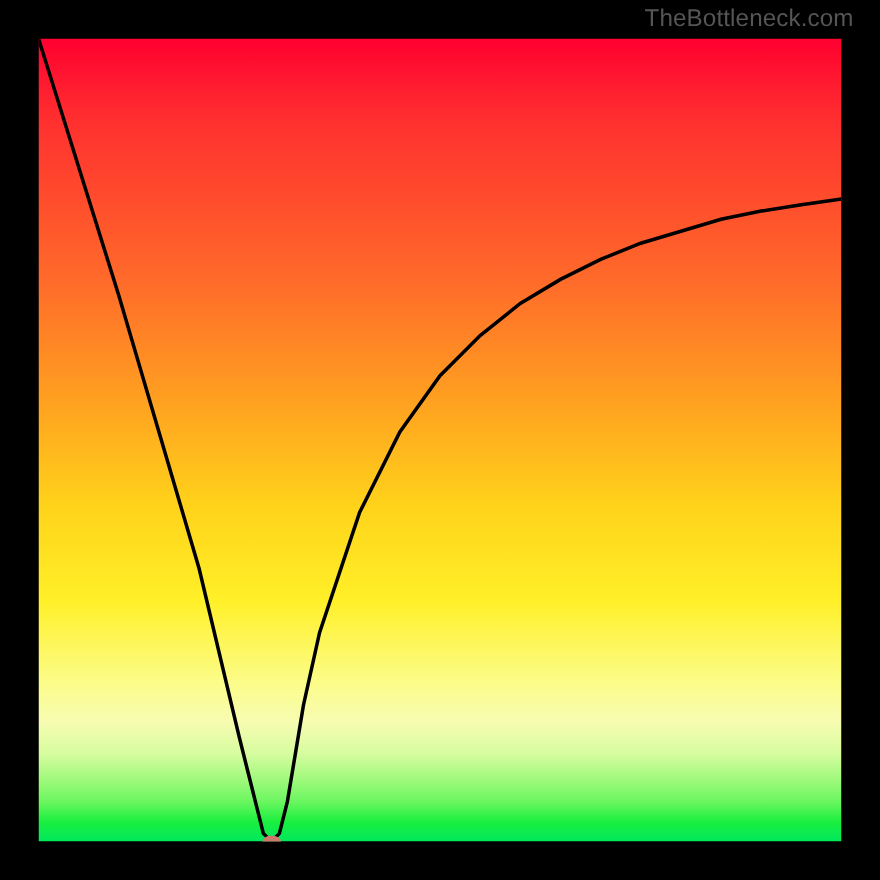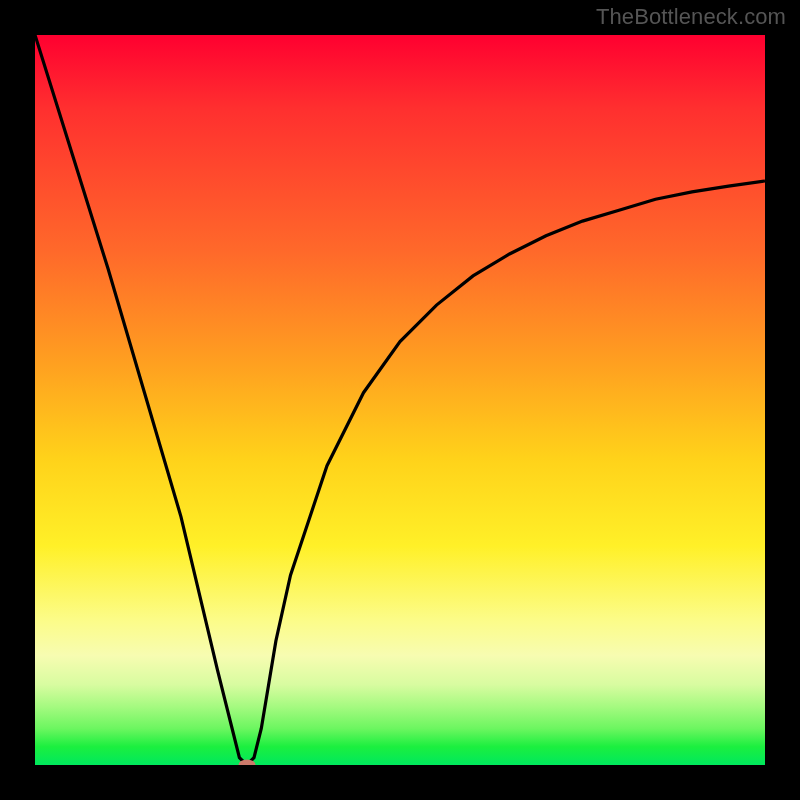--- a/index.html
+++ b/index.html
@@ -53,21 +53,21 @@
     position: absolute;
     width: 17px;
     height: 11px;
     border-radius: 50%;
     background: #cc7a6b;
     transform: translate(-50%, -50%);
   }
   .watermark {
     position: absolute;
     top: 4px;
-    right: 14px;
+    right: 24px;
     color: #555;
     font-size: 22px;
     font-weight: 400;
     letter-spacing: 0.1px;
     user-select: none;
   }
 </style>
 </head>
 <body>
 

